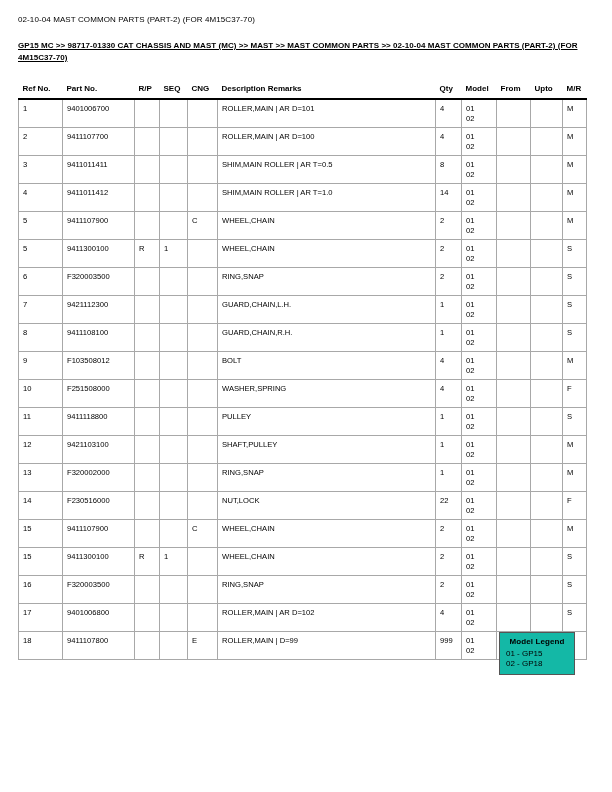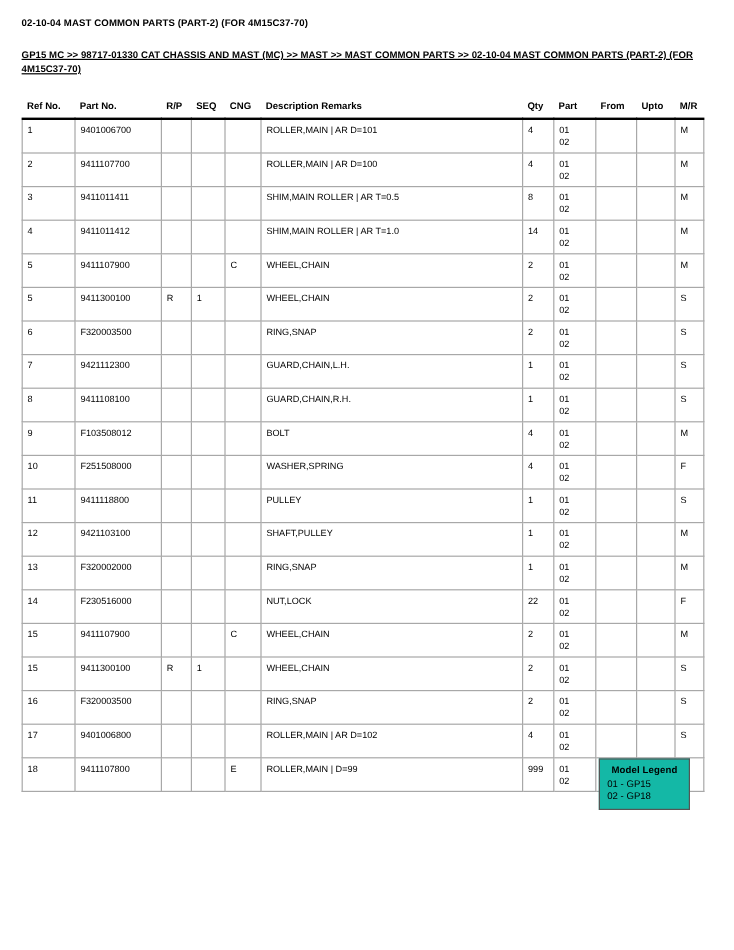--- a/index.html
+++ b/index.html
@@ -21,21 +21,21 @@
     width: 612px;
     height: 792px;
     box-sizing: border-box;
   }
   .doc-title {
     position: absolute;
     left: 18px;
     top: 14px;
     width: 576px;
     font-size: 8px;
-    font-weight: bold;
+    font-weight: normal;
     letter-spacing: 0.1px;
     line-height: 11px;
   }
   .breadcrumb {
     position: absolute;
     left: 18px;
     top: 40px;
     width: 578px;
     font-size: 8px;
     font-weight: bold;
@@ -129,21 +129,21 @@
   <table class="parts">
     <thead>
       <tr>
         <th class="col-ref">Ref No.</th>
         <th class="col-part">Part No.</th>
         <th class="col-rp">R/P</th>
         <th class="col-seq">SEQ</th>
         <th class="col-cng">CNG</th>
         <th class="col-desc">Description Remarks</th>
         <th class="col-qty">Qty</th>
-        <th class="col-model">Part</th>
+        <th class="col-model">Model</th>
         <th class="col-from">From</th>
         <th class="col-upto">Upto</th>
         <th class="col-mr">M/R</th>
       </tr>
     </thead>
     <tbody id="parts-body">
         <tr class="hdr-first">
           <td class="col-ref">1</td>
           <td class="col-part">9401006700</td>
           <td class="col-rp"></td>

